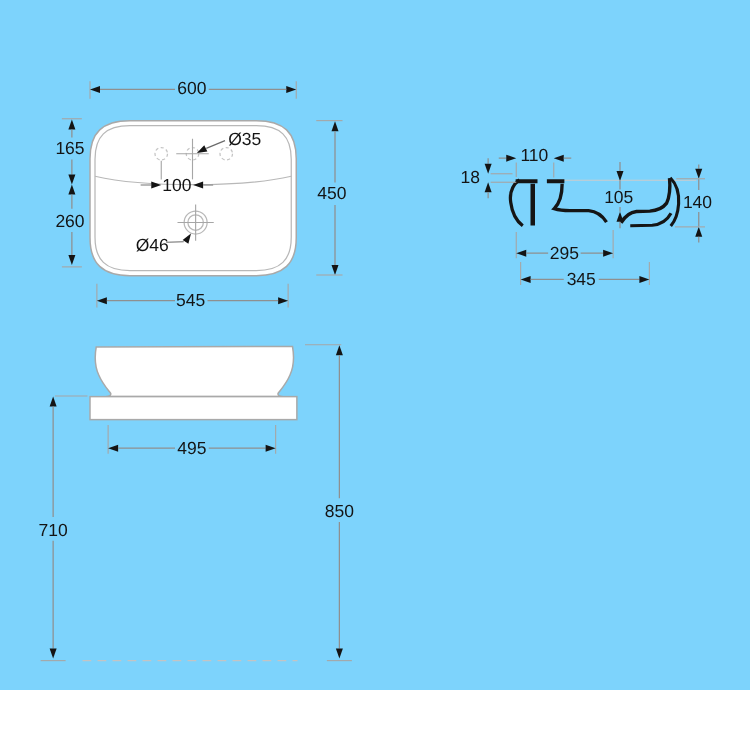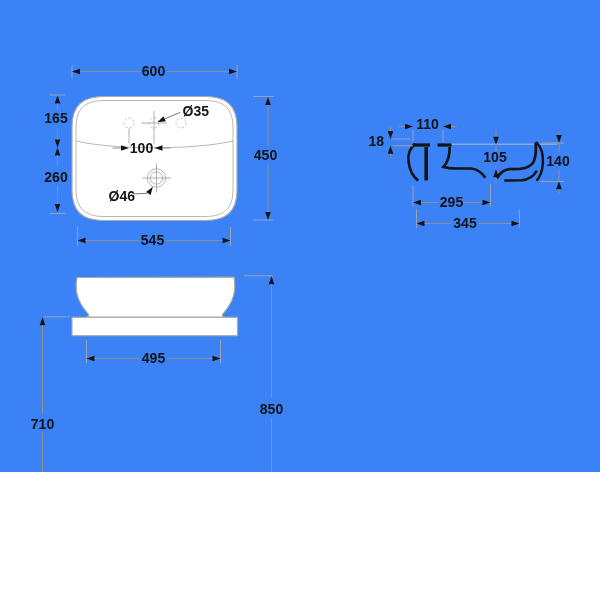--- a/index.html
+++ b/index.html
@@ -1,16 +1,16 @@
 <!DOCTYPE html>
 <html><head>
 <meta charset="utf-8">
 <style>
   html,body{margin:0;padding:0;background:#ffffff;}
-  #canvas{position:relative;width:600px;height:472px;background:#3b82f6;overflow:hidden;font-weight:bold;}
+  #canvas{position:relative;width:600px;height:552px;background:#7dd3fc;overflow:hidden;}
   svg{display:block;}
   .txt{font-family:"Liberation Sans","DejaVu Sans",sans-serif;font-size:14px;fill:#141414;}
   .ol{stroke:#a9a9a9;stroke-width:1.2;fill:#ffffff;}
   .ol2{stroke:#b8b8b8;stroke-width:1;fill:none;}
   .hid{stroke:#c4c4c4;stroke-width:1;fill:none;}
   .dim{stroke:#8f8f8f;stroke-width:1;fill:none;}
   .ext{stroke:#a6a6a6;stroke-width:0.9;fill:none;}
   .faint{stroke:#cccccc;stroke-width:0.8;fill:none;}
   .arr{fill:#141414;stroke:none;}
   .ink{stroke:#151515;fill:none;stroke-linecap:butt;}

